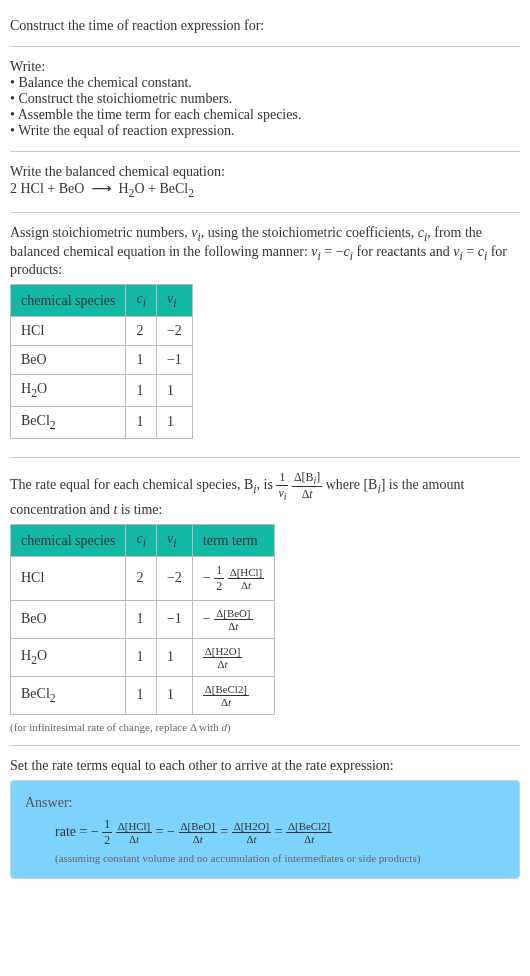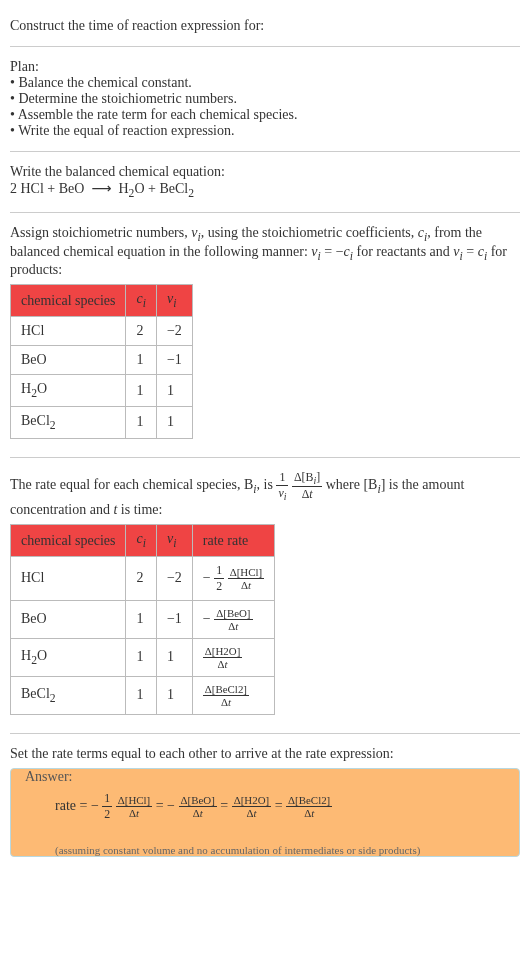--- a/index.html
+++ b/index.html
@@ -24,21 +24,21 @@
     border-collapse: collapse;
     margin: 6px 0;
   }
   table.data th, table.data td {
     border: 1px solid #bbb;
     padding: 6px 10px;
     text-align: left;
     font-weight: normal;
   }
   table.data th {
-    background: #ef4444;
+    background: #14b8a6;
   }
   .frac {
     display: inline-block;
     vertical-align: middle;
     text-align: center;
     font-size: 0.85em;
   }
   .frac .num {
     display: block;
     border-bottom: 1px solid #333;
@@ -46,24 +46,24 @@
   }
   .frac .den {
     display: block;
     padding: 0 2px;
   }
   .small-note {
     font-size: 11px;
     color: #666;
   }
   .answer-box {
-    background: #fdba74;
+    background: #7dd3fc;
     border: 1px solid #b8d8e0;
     border-radius: 4px;
-    padding: 0 14px;
+    padding: 14px 14px;
     margin-top: 6px;
   }
   .answer-label {
     color: #555;
     margin-bottom: 6px;
   }
   .indent {
     margin-left: 30px;
   }
   .nowrap {
@@ -72,25 +72,25 @@
 </style>
 </head>
 <body>
 
 <div class="section">
   <div>Construct the time of reaction expression for:</div>
 </div>
 <hr>
 
 <div class="section">
-  <div>Plan:</div>
+  <div>Write:</div>
   <div id="plan-list">
       <div>• Balance the chemical constant.</div>
-      <div>• Determine the stoichiometric numbers.</div>
-      <div>• Assemble the rate term for each chemical species.</div>
+      <div>• Construct the stoichiometric numbers.</div>
+      <div>• Assemble the time term for each chemical species.</div>
       <div>• Write the equal of reaction expression.</div>
     </div>
 </div>
 <hr>
 
 <div class="section">
   <div>Write the balanced chemical equation:</div>
   <div>2 HCl + BeO &nbsp;⟶&nbsp; H<sub>2</sub>O + BeCl<sub>2</sub></div>
 </div>
 <hr>
@@ -139,21 +139,21 @@
       <span class="frac"><span class="num">Δ[B<sub><i>i</i></sub>]</span><span class="den">Δ<i>t</i></span></span>
     </span>
     <span> where [B<sub><i>i</i></sub>] is the amount concentration and <i>t</i> is time:</span>
   </div>
   <table class="data">
     <thead>
       <tr>
         <th>chemical species</th>
         <th><i>c<sub>i</sub></i></th>
         <th><i>ν<sub>i</sub></i></th>
-        <th>rate rate</th>
+        <th>term term</th>
       </tr>
     </thead>
     <tbody id="rate-body">
         <tr>
           <td>HCl</td>
           <td>2</td>
           <td>−2</td>
           <td><span class="nowrap">− <span class="frac"><span class="num">1</span><span class="den">2</span></span> <span class="frac" style="font-size:0.78em"><span class="num">Δ[HCl]</span><span class="den">Δ<i>t</i></span></span></span></td>
         </tr>
         <tr>
@@ -169,23 +169,24 @@
           <td><span class="nowrap"><span class="frac" style="font-size:0.78em"><span class="num">Δ[H2O]</span><span class="den">Δ<i>t</i></span></span></span></td>
         </tr>
         <tr>
           <td>BeCl<sub>2</sub></td>
           <td>1</td>
           <td>1</td>
           <td><span class="nowrap"><span class="frac" style="font-size:0.78em"><span class="num">Δ[BeCl2]</span><span class="den">Δ<i>t</i></span></span></span></td>
         </tr>
       </tbody>
   </table>
+  <div class="small-note">(for infinitesimal rate of change, replace Δ with <i>d</i>)</div>
 </div>
 <hr>
 
 <div class="section">
   <div>Set the rate terms equal to each other to arrive at the rate expression:</div>
   <div class="answer-box">
     <div class="answer-label">Answer:</div>
     <div class="indent" id="rate-expression"><span>rate = </span><span class="nowrap">− <span class="frac"><span class="num">1</span><span class="den">2</span></span> <span class="frac" style="font-size:0.78em"><span class="num">Δ[HCl]</span><span class="den">Δ<i>t</i></span></span></span> = <span class="nowrap">− <span class="frac" style="font-size:0.78em"><span class="num">Δ[BeO]</span><span class="den">Δ<i>t</i></span></span></span> = <span class="nowrap"><span class="frac" style="font-size:0.78em"><span class="num">Δ[H2O]</span><span class="den">Δ<i>t</i></span></span></span> = <span class="nowrap"><span class="frac" style="font-size:0.78em"><span class="num">Δ[BeCl2]</span><span class="den">Δ<i>t</i></span></span></span></div>
-    <div class="indent small-note" style="margin-top:22px">(assuming constant volume and no accumulation of intermediates or side products)</div>
+    <div class="indent small-note" style="margin-top:4px">(assuming constant volume and no accumulation of intermediates or side products)</div>
   </div>
 </div>
 
 </body></html>

